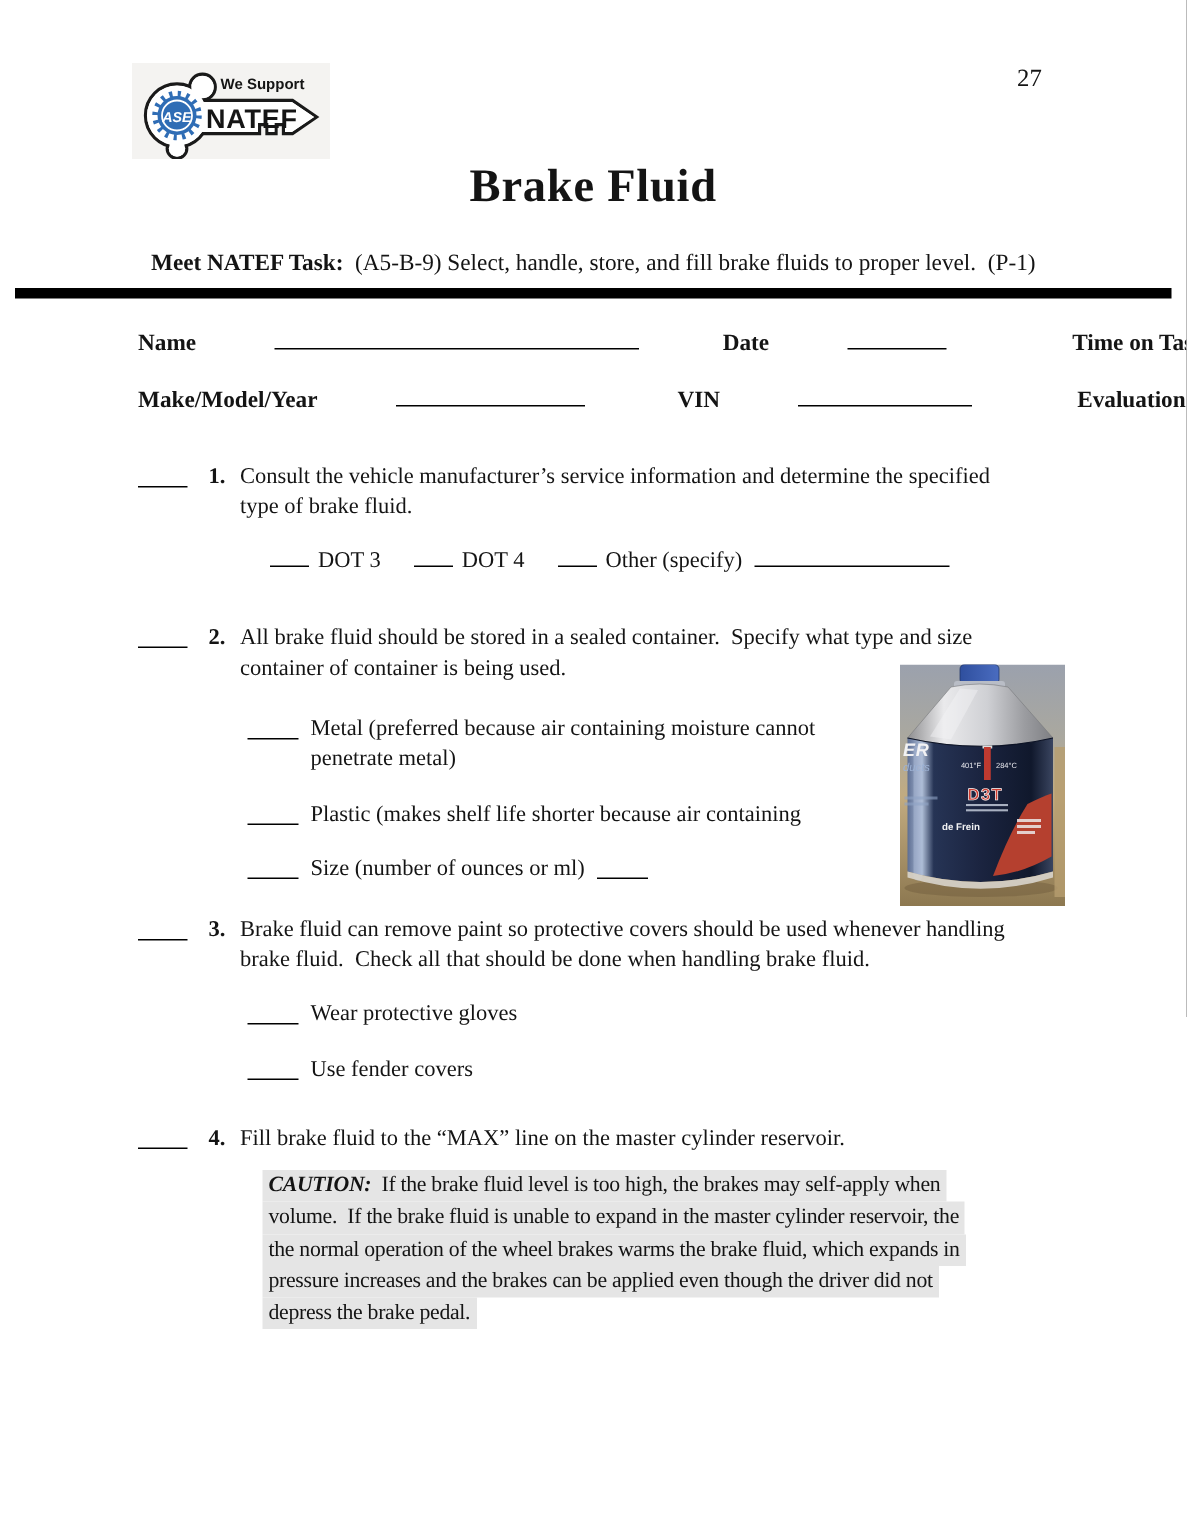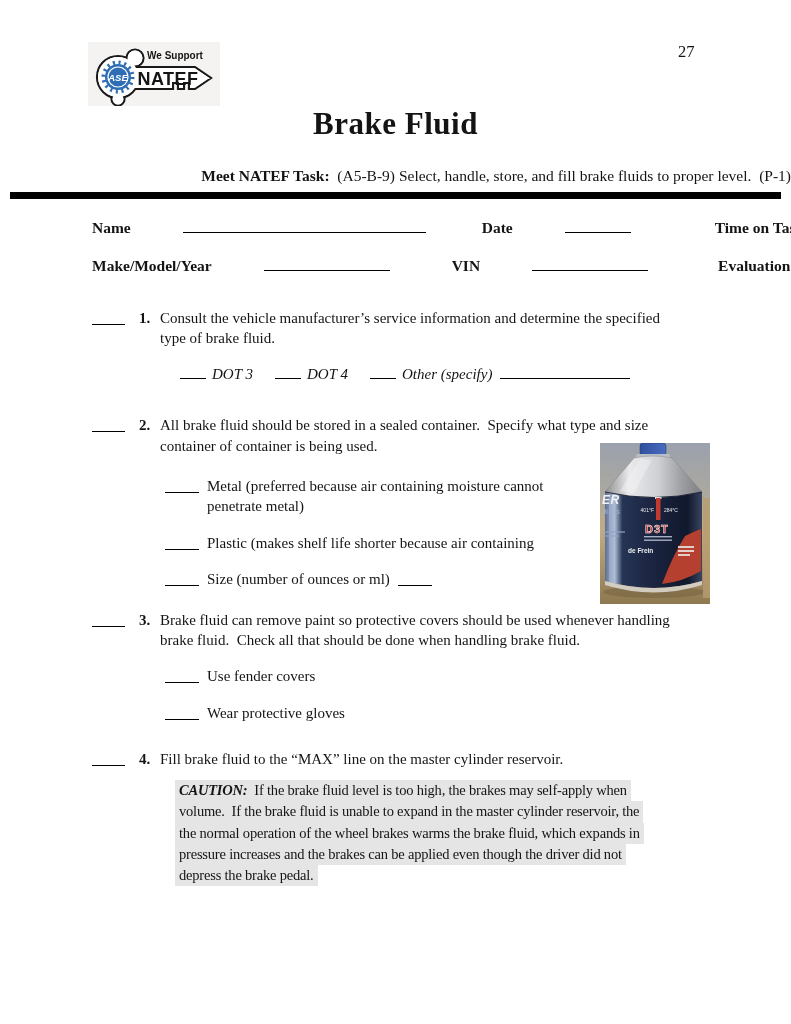--- a/index.html
+++ b/index.html
@@ -7,21 +7,21 @@
   .page {
     position:relative; width:791px; height:1024px; margin:0 auto;
     background:#ffffff; color:#141414;
     font-family:"Liberation Serif", serif; overflow:hidden;
   }
   
   .logo { position:absolute; left:88px; top:42px; width:132px; height:64px; }
   .pageno { position:absolute; left:678px; top:42px; font-size:16.5px; }
   .title { position:absolute; top:106px; left:0; width:100%; text-align:center;
            font-size:31px; font-weight:bold; letter-spacing:.5px; }
-  .taskline { position:absolute; top:167px; left:0; width:100%; text-align:right;
+  .taskline { position:absolute; top:167px; left:0; width:100%; text-align:center;
               font-size:15.5px; white-space:pre-wrap; }
   .taskline b { font-weight:bold; }
   .rule { position:absolute; top:192px; left:10px; width:771px; height:7px; background:#000; }
 
   
   .bl { display:inline-block; border-bottom:1.5px solid #000; height:14px;
         vertical-align:-3px; }
 
   
   .form { position:absolute; top:219px; left:92px; width:612px;
@@ -35,21 +35,21 @@
   .score { margin-left:18px; }
 
   
   .items { position:absolute; top:308px; left:92px; width:640px;
            font-size:15px; line-height:1.36; }
   .item { display:flex; align-items:flex-start; }
   .score-blank { width:33px; height:17px; border-bottom:1.5px solid #000; flex-shrink:0; }
   .inum { font-weight:bold; margin-left:14px; width:21px; flex-shrink:0; }
   .ln  { display:block; white-space:pre-wrap; }
   .lni { white-space:pre-wrap; }
-  .optrow { margin:15px 0 0 20px; display:flex; align-items:baseline; white-space:nowrap;font-style:italic; }
+  .optrow { margin:15px 0 0 20px; display:flex; align-items:baseline; white-space:nowrap; }
   .og { display:flex; align-items:baseline; }
   .og .bl { flex-shrink:0; }
   .olabel { margin-left:6px; }
   .sub { display:flex; align-items:flex-start; margin:16px 0 0 5px; }
   .sub .bl { width:34px; height:17px; flex-shrink:0; }
   .subtext { margin-left:8px; }
   .sub .bl.trail { margin-left:8px; }
   .mt20 { margin-top:20px; }
   .mb31 { margin-bottom:31px; } .mb20 { margin-bottom:20px; } .mb26 { margin-bottom:26px; }
 
@@ -179,25 +179,25 @@
     </div>
 
     <div class="item mb26">
       <span class="score-blank"></span>
       <span class="inum">3.</span>
       <div class="ibody">
         <span class="ln">Brake fluid can remove paint so protective covers should be used whenever handling</span>
         <span class="ln">brake fluid.  Check all that should be done when handling brake fluid.</span>
         <div class="sub">
           <span class="bl"></span>
+          <span class="subtext"><span class="lni">Wear protective gloves</span></span>
+        </div>
+        <div class="sub">
+          <span class="bl"></span>
           <span class="subtext"><span class="lni">Use fender covers</span></span>
-        </div>
-        <div class="sub">
-          <span class="bl"></span>
-          <span class="subtext"><span class="lni">Wear protective gloves</span></span>
         </div>
       </div>
     </div>
 
     <div class="item">
       <span class="score-blank"></span>
       <span class="inum">4.</span>
       <div class="ibody">
         <span class="ln">Fill brake fluid to the “MAX” line on the master cylinder reservoir.</span>
         <div class="caution">

